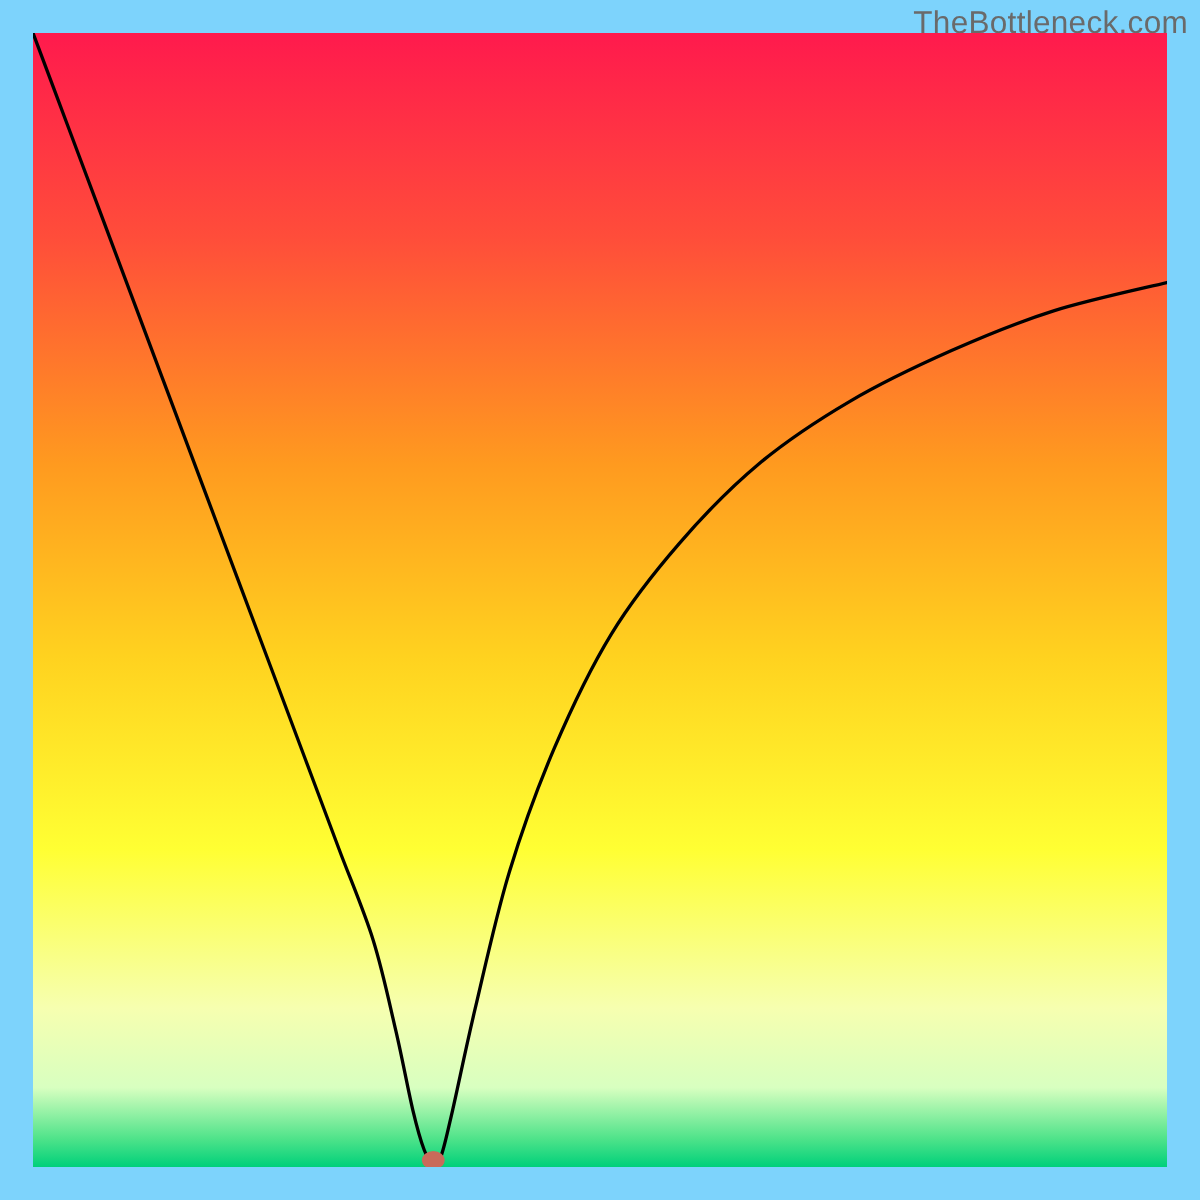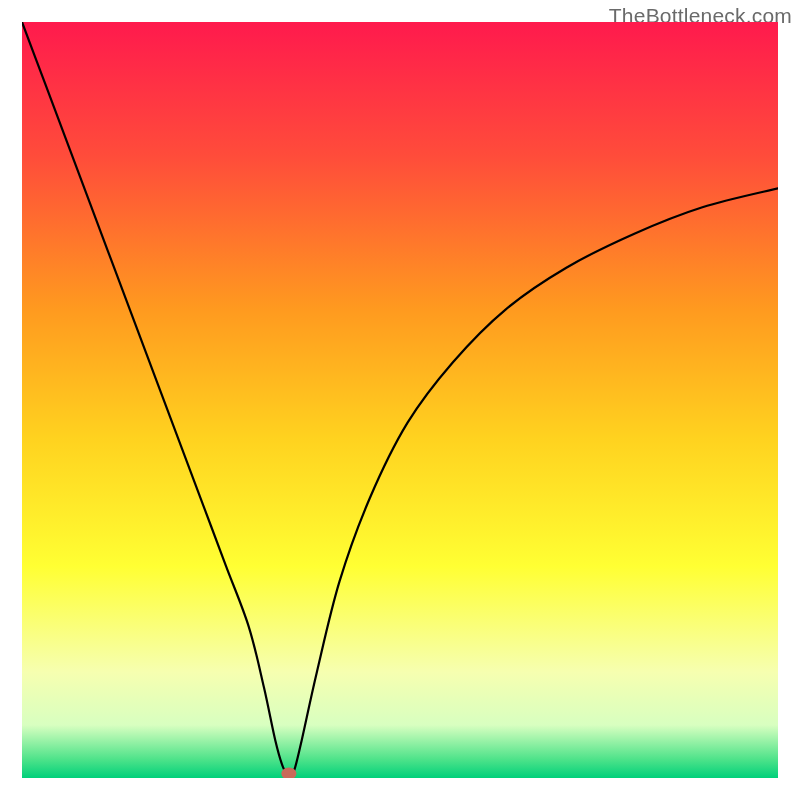--- a/index.html
+++ b/index.html
@@ -10,21 +10,21 @@
     background: #000;
     overflow: hidden;
     font-family: Arial, Helvetica, sans-serif;
   }
   .frame {
     position: absolute;
     left: 0;
     top: 0;
     width: 800px;
     height: 800px;
-    background: #ffffff;
+    background: #7dd3fc;
   }
   .plot-area {
     position: absolute;
     left: 22px;
     top: 22px;
     width: 756px;
     height: 756px;
   }
   .watermark {
     position: absolute;

